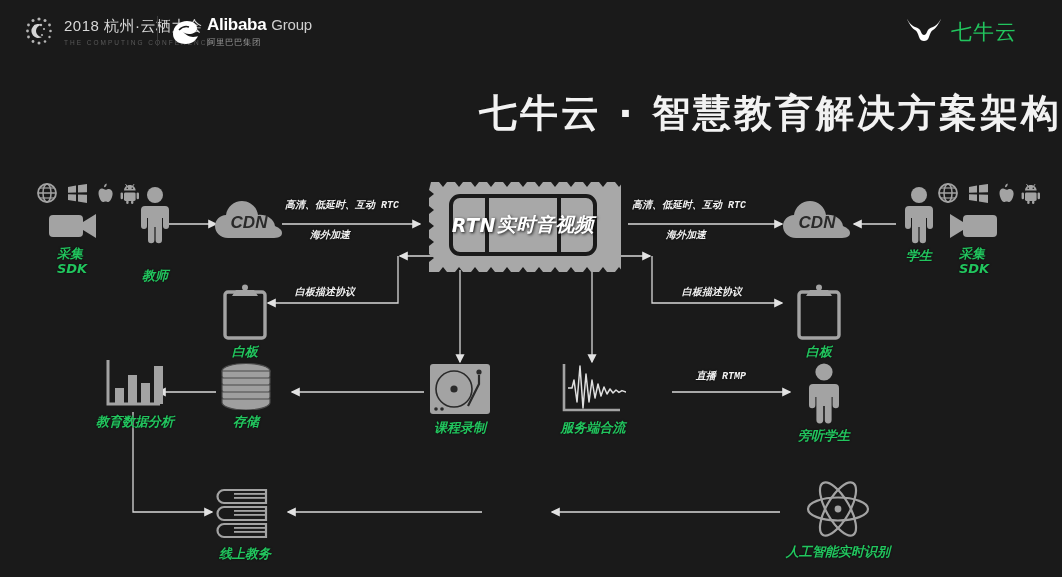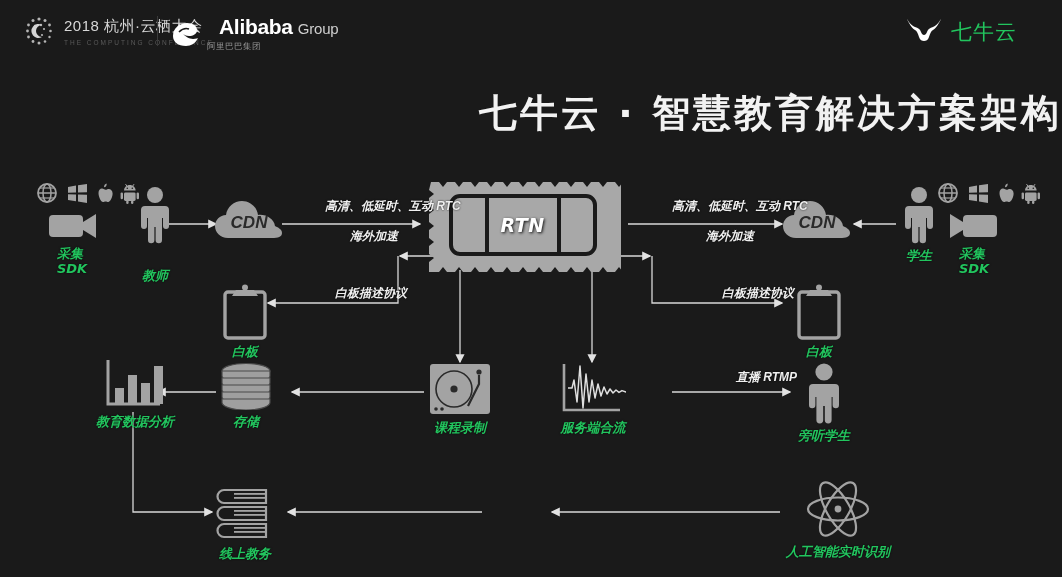--- a/index.html
+++ b/index.html
@@ -24,21 +24,21 @@
   .conf-txt { display: flex; flex-direction: column; justify-content: center; }
   .conf-main { color: #d8d8d8; font-size: 15px; letter-spacing: 0.5px; white-space: nowrap; }
   .conf-sub { color: #5a5a5a; font-size: 6.5px; letter-spacing: 2px; white-space: nowrap; margin-top: 3px; }
 
   .divider-v { position: absolute; left: 157px; top: 16px; width: 1px; height: 30px; background: #3a3a3a; }
 
   .ali-logo { position: absolute; left: 170px; top: 15px; display: flex; align-items: center; gap: 7px; }
   .ali-mark { width: 30px; height: 30px; }
   .ali-txt { display: flex; flex-direction: column; }
   .ali-row1 { display: flex; align-items: baseline; gap: 5px; }
-  .ali-b { color: #ffffff; font-size: 21px; font-weight: bold; letter-spacing: -0.3px; margin-left: 12px; }
+  .ali-b { color: #ffffff; font-size: 17px; font-weight: bold; letter-spacing: -0.3px; }
   .ali-g { color: #cfcfcf; font-size: 15px; letter-spacing: -0.2px; }
   .ali-cn { color: #9a9a9a; font-size: 8.5px; letter-spacing: 0.5px; margin-top: 2px; }
 
   .qiniu-logo { position: absolute; right: 45px; top: 16px; display: flex; align-items: center; gap: 7px; }
   .qn-cn { color: #22c55e; font-size: 21px; letter-spacing: 1px; font-family: "DejaVu Sans", sans-serif; }
 
   
   .title {
     position: absolute; left: 0; top: 88px; width: 1062px;
     text-align: right;
@@ -55,24 +55,23 @@
     color: #22c55e; font-size: 13px; font-style: italic; font-weight: bold;
     text-align: left; line-height: 1.15; white-space: pre-line;
     font-family: "DejaVu Sans", sans-serif; margin-top: 5px;
     text-shadow: 0 0 2px rgba(0,0,0,.8);
   }
   .ico { display: block; }
 
   
   .elabel {
     position: absolute;
-    color: #f0f0f0; font-size: 12px; font-style: italic; font-weight: bold;
-    white-space: nowrap; font-family: Liberation Sans, sans-serif;
+    color: #f0f0f0; font-size: 10px; font-style: italic; font-weight: bold;
+    white-space: nowrap; font-family: Liberation Mono, monospace;
     text-shadow: 0 0 2px rgba(0,0,0,.85);
-    margin-left: 40px;
   }
 
   
   .rtn { position: absolute; left: 425px; top: 176px; width: 196px; height: 98px; }
   .rtn-label {
     position: absolute; left: 0; top: 0; width: 196px; height: 98px;
     display: flex; align-items: center; justify-content: center;
     color: #ffffff; font-size: 19px; font-weight: bold; font-style: italic;
     letter-spacing: 0.5px; font-family: "DejaVu Sans", sans-serif;
     text-shadow: 1px 1px 3px rgba(0,0,0,.9);
@@ -202,20 +201,21 @@
                v8 l-5 4 l5 4 v8 l-5 4 l5 4 v8 l-5 4 l5 4 v8 l-5 4 l5 4 v8 l-5 4 l5 4 v10
                h-10 l-4 -5 l-4 5 h-8 l-4 -5 l-4 5 h-8 l-4 -5 l-4 5 h-8 l-4 -5 l-4 5 h-8 l-4 -5 l-4 5 h-8 l-4 -5 l-4 5
                h-8 l-4 -5 l-4 5 h-8 l-4 -5 l-4 5 h-8 l-4 -5 l-4 5 h-8 l-4 -5 l-4 5 h-8 l-4 -5 l-4 5 h-8 l-4 -5 l-4 5 h-10
                v-10 l5 -4 l-5 -4 v-8 l5 -4 l-5 -4 v-8 l5 -4 l-5 -4 v-8 l5 -4 l-5 -4 v-8 l5 -4 l-5 -4 Z" fill="#a8a8a8"></path>
       <rect x="26" y="20" width="144" height="58" rx="9" ry="9" fill="none" stroke="#1a1a1a" stroke-width="4"></rect>
       <line x1="62" y1="20" x2="62" y2="78" stroke="#1a1a1a" stroke-width="4"></line>
       <line x1="134" y1="20" x2="134" y2="78" stroke="#1a1a1a" stroke-width="4"></line>
     </svg>
     <div class="rtn-label">
       <span class="rtn-en">RTN</span>
+      <span>实时音视频</span>
     </div>
   </div>
 
   <div style="position:absolute; left:36px; top:182px;">
     <svg width="106" height="22" viewBox="0 0 106 22">
       <g fill="#a3a3a3">
 
         <circle cx="11" cy="11" r="9" fill="none" stroke="#a3a3a3" stroke-width="1.8"></circle>
         <ellipse cx="11" cy="11" rx="4" ry="9" fill="none" stroke="#a3a3a3" stroke-width="1.5"></ellipse>
         <line x1="2" y1="11" x2="20" y2="11" stroke="#a3a3a3" stroke-width="1.5"></line>

